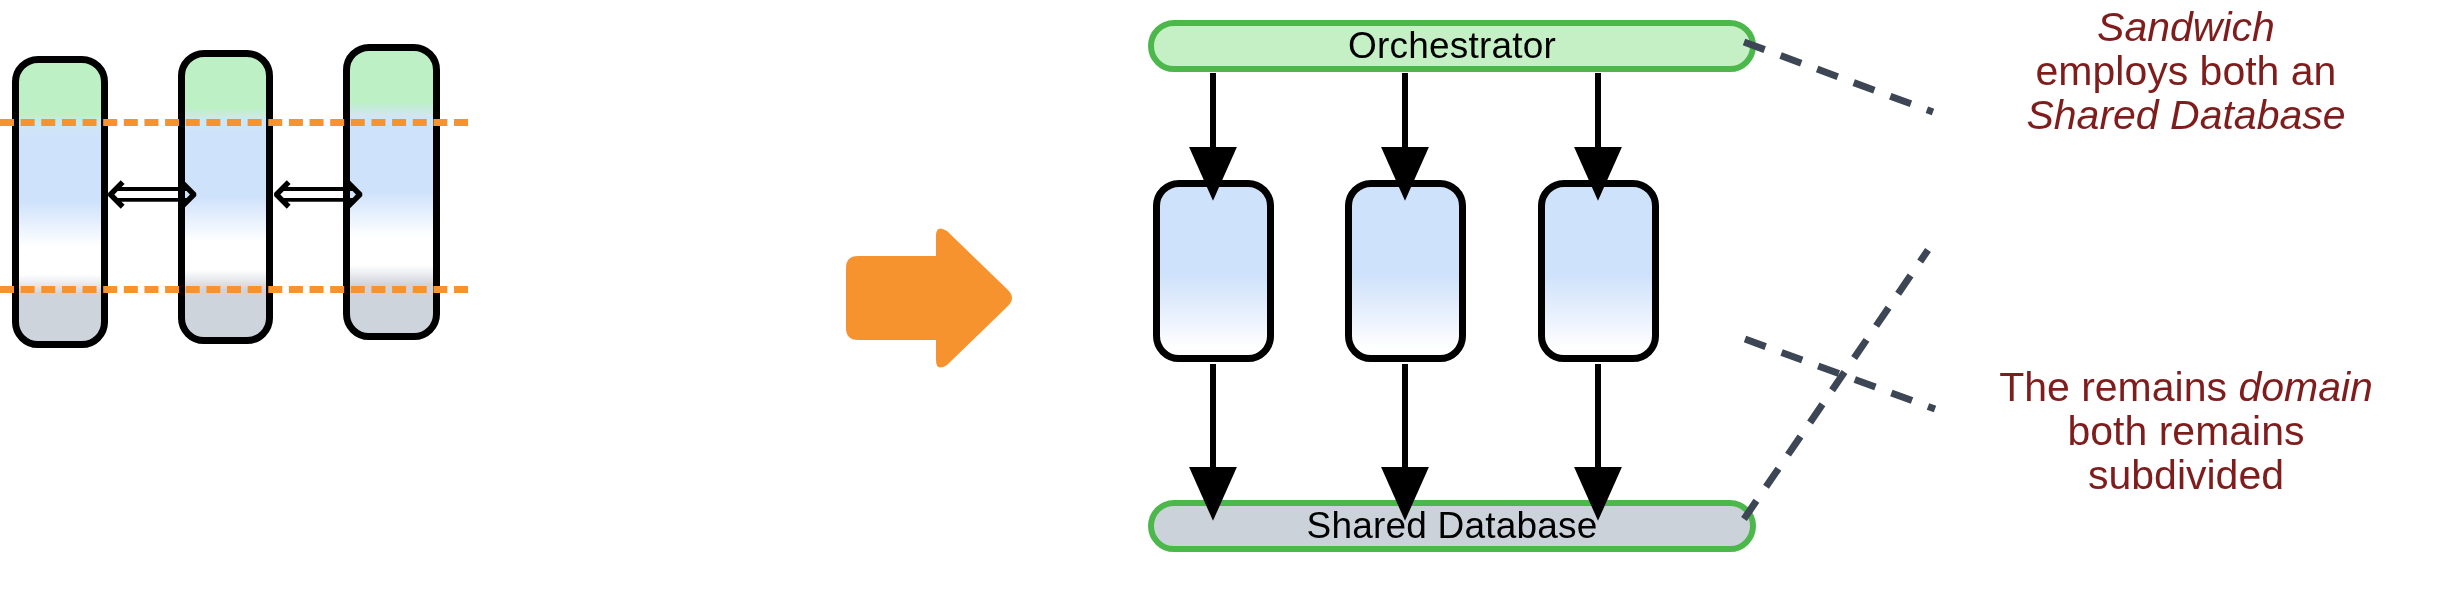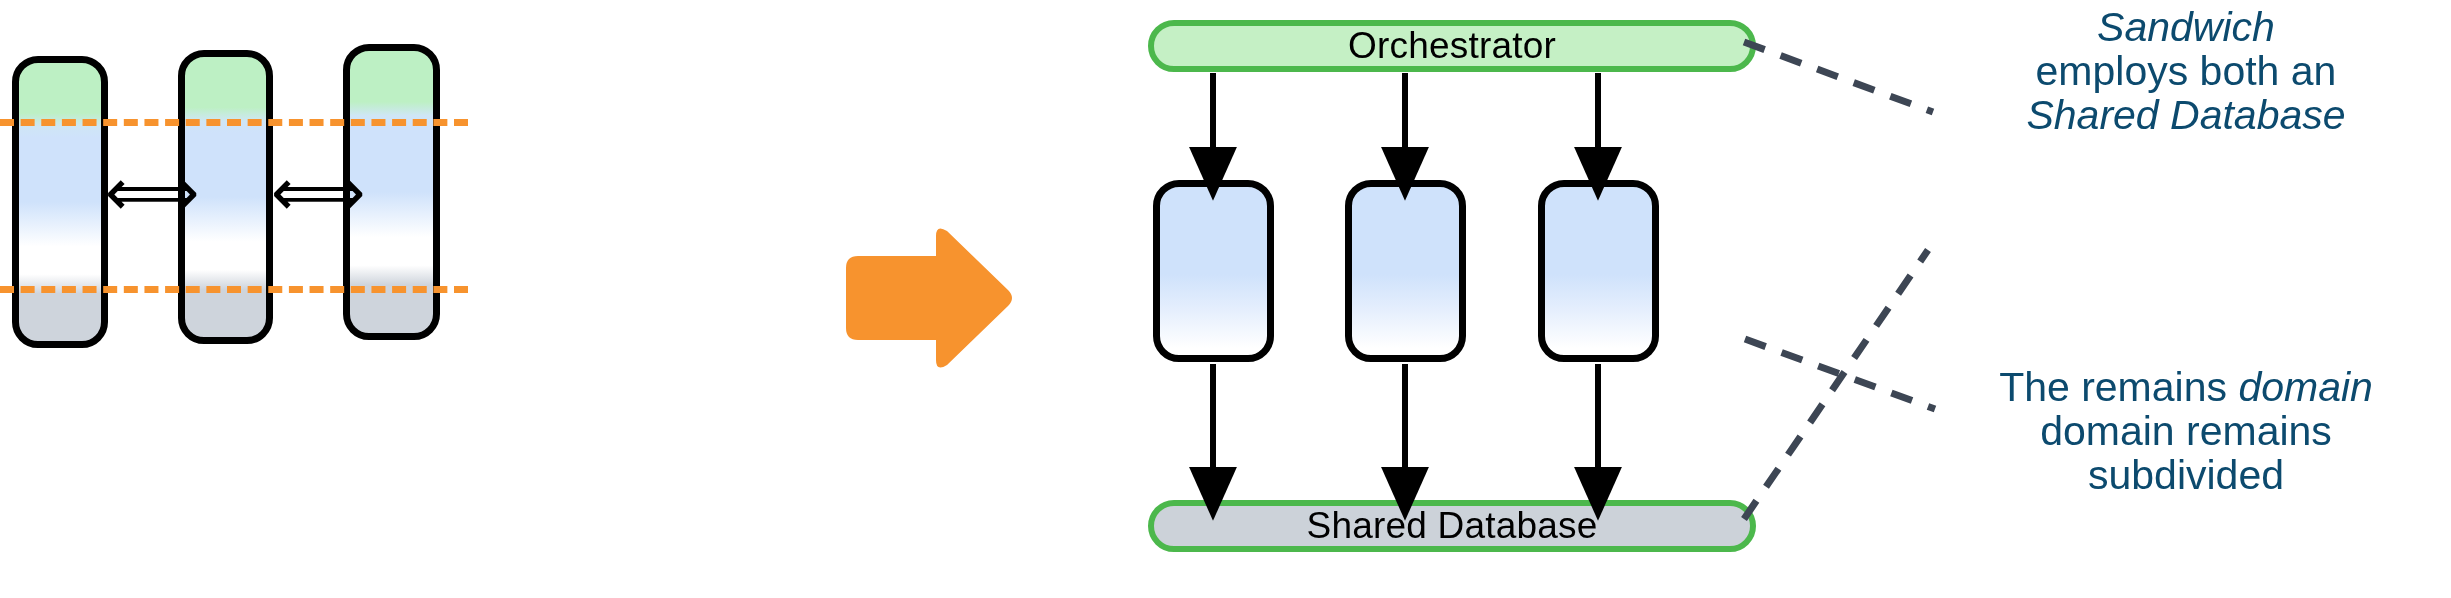--- a/index.html
+++ b/index.html
@@ -87,21 +87,21 @@
         #ffffff 96%,
         #ffffff 100%);
   }
 
   
   .note {
     position: absolute;
     text-align: center;
     font-size: 41px;
     line-height: 1.07;
-    color: #0c4a6e;
+    color: #7f1d1d;
     font-family: "Liberation Sans", sans-serif;
   }
   .note i { font-style: italic; }
 
   .dashed-svg {
     position: absolute;
     left: 0; top: 0;
     width: 2451px;
     height: 598px;
     pointer-events: none;
@@ -165,17 +165,17 @@
     <div>employs both an</div>
     <div>
       <i>Shared Database</i>
     </div>
   </div>
 
   <div class="note" style="left:1928px; top:366px; width:516px;">
     <div>
       <span>The remains </span><i>domain</i>
     </div>
-    <div>domain remains</div>
+    <div>both remains</div>
     <div>subdivided</div>
   </div>
 
 </div>
 
 </body></html>

